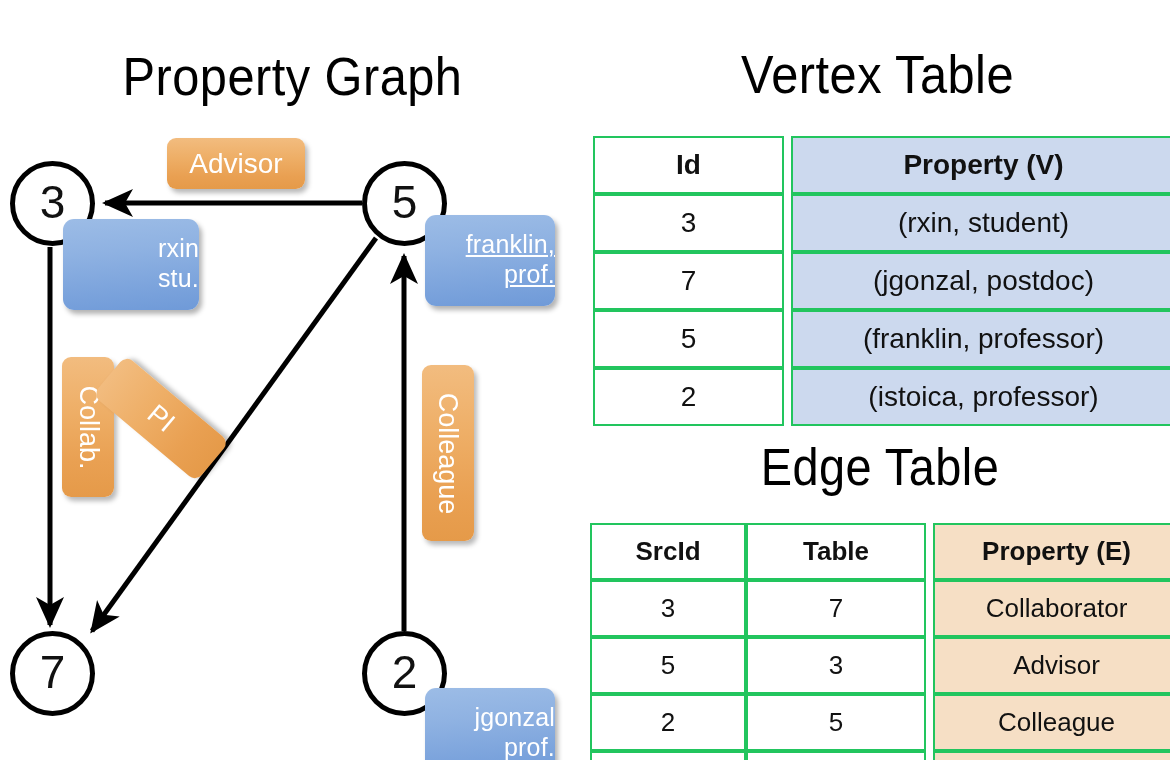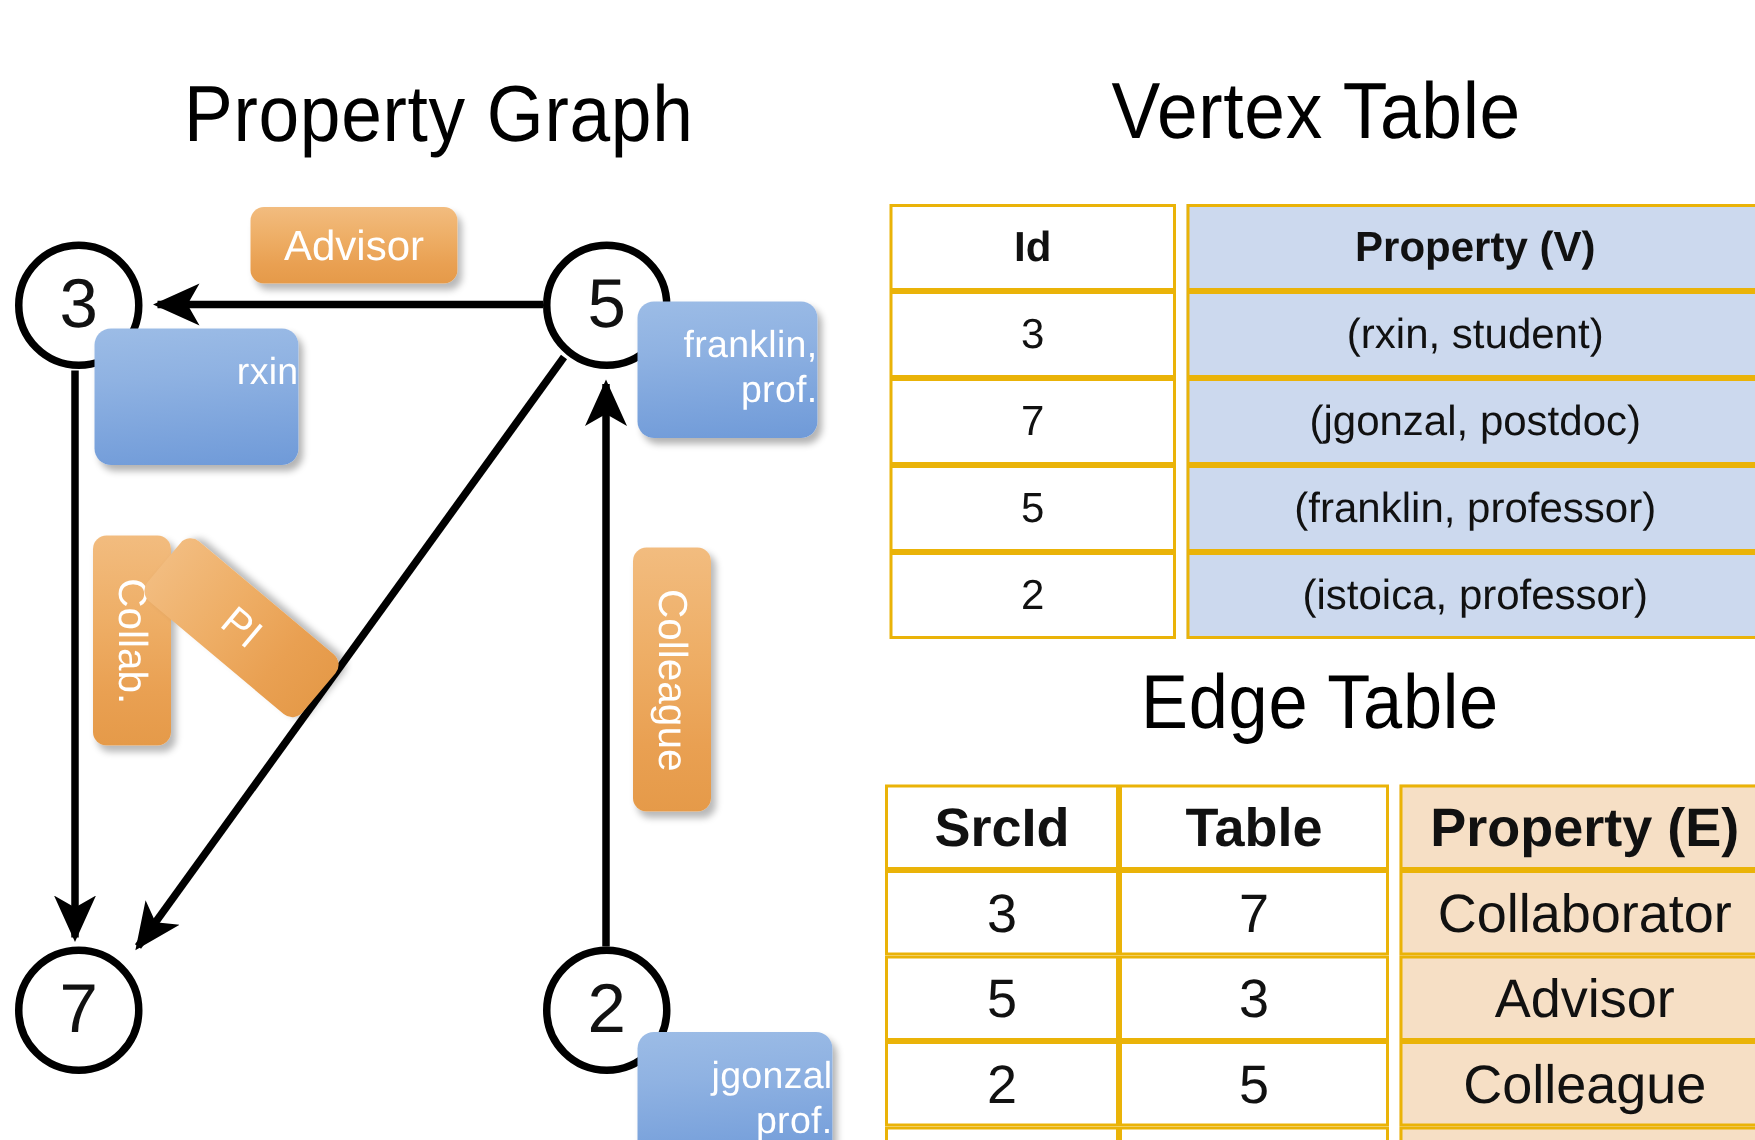--- a/index.html
+++ b/index.html
@@ -62,21 +62,21 @@
     font-weight:300;
     font-size:25px;
     line-height:30px;
     padding:14px 0 15px 14px;
     box-sizing:border-box;
     z-index:5;
     letter-spacing:0.2px;
     text-align:right;
   }
   #prop-rxin{left:63px;top:186px;width:136px;height:91px;}
-  #prop-franklin{left:425px;top:168px;width:120px;height:91px;}
+  #prop-franklin{left:425px;top:182px;width:130px;height:91px;text-decoration:underline;}
   #prop-jgonzal{left:63px;top:655px;width:136px;height:88px;}
   #prop-istoica{left:425px;top:655px;width:130px;height:88px;}
   .prop-box .l2{display:block;}
 
   
   .edge-label{
     position:absolute;
     border-radius:9px;
     background:linear-gradient(180deg,#f2bc7f 0%,#eeae66 40%,#e9a052 75%,#e59a49 100%);
     box-shadow:3px 4px 5px rgba(0,0,0,0.28);
@@ -100,40 +100,40 @@
 
   
   .tbl{
     position:absolute;
     border-collapse:separate;
     border-spacing:0;
     font-family:"Liberation Sans", sans-serif;
     table-layout:fixed;
   }
   .tbl td{
-    border:2px solid #eab308;
+    border:2px solid #22c55e;
     text-align:center;
     vertical-align:middle;
     font-weight:300;
     color:#111;
     background:#fff;
     padding:0;
   }
   .tbl td.hdr{font-weight:bold;}
   .tbl td.blue{background:#ccd9ee;}
   .tbl td.peach{background:#f6dfc5;}
   .gapcol{border:none !important;background:transparent !important;width:7px;}
 
   #vertex-table{left:593px;top:103px;width:575px;}
   #vertex-table td{height:54px;font-size:28px;}
   #vertex-table .c-id{width:187px;}
   #vertex-table .c-prop{width:381px;}
 
   #edge-table{left:590px;top:490px;width:578px;}
-  #edge-table td{height:53px;font-size:36px;}
+  #edge-table td{height:53px;font-size:26px;}
   #edge-table .c-src{width:152px;}
   #edge-table .c-dst{width:176px;}
   #edge-table .c-prop{width:243px;}
 </style>
 </head>
 <body>
 
 <div class="stage">
 
   <div class="title" id="title-property-graph">Property Graph</div>
@@ -164,20 +164,21 @@
   </div>
   <div class="vertex" id="vertex-7">
     <span>7</span>
   </div>
   <div class="vertex" id="vertex-2">
     <span>2</span>
   </div>
 
   <div class="prop-box" id="prop-rxin">
     <span class="l1">rxin</span>
+    <span class="l2">stu.</span>
   </div>
   <div class="prop-box" id="prop-franklin">
     <span class="l1">franklin,</span>
     <span class="l2">prof.</span>
   </div>
   <div class="prop-box" id="prop-istoica">
     <span class="l1">jgonzal</span>
     <span class="l2">prof.</span>
   </div>
 

